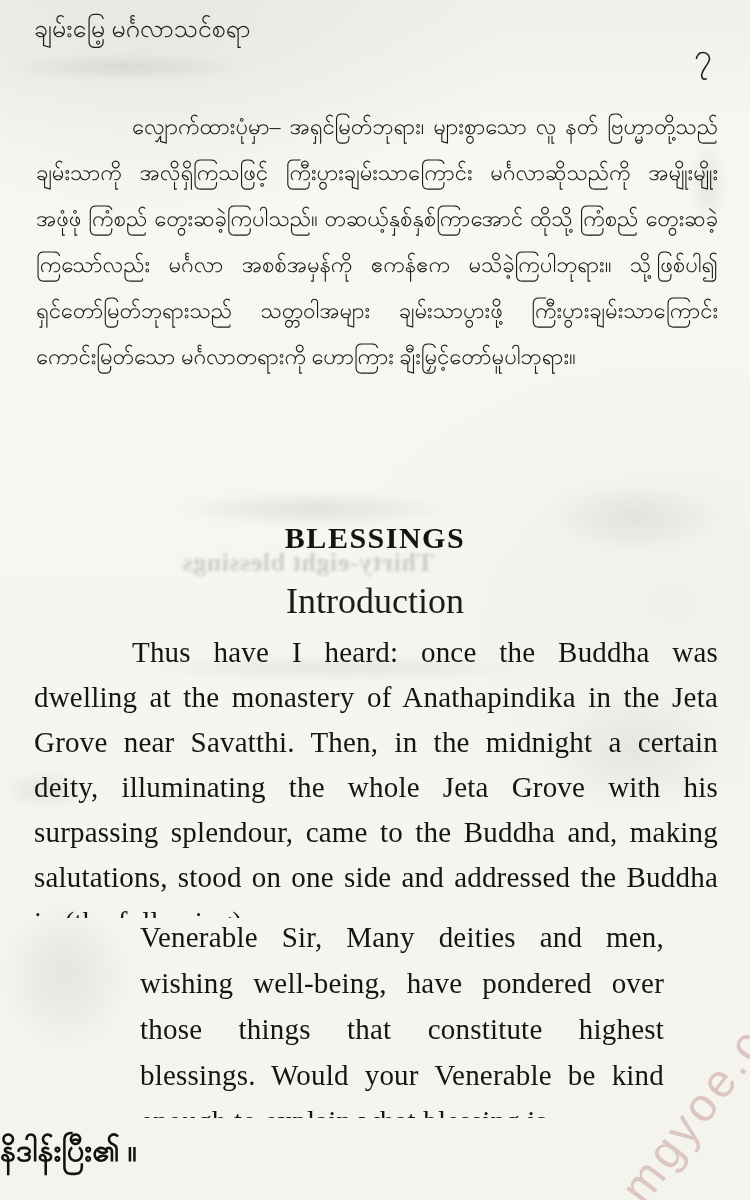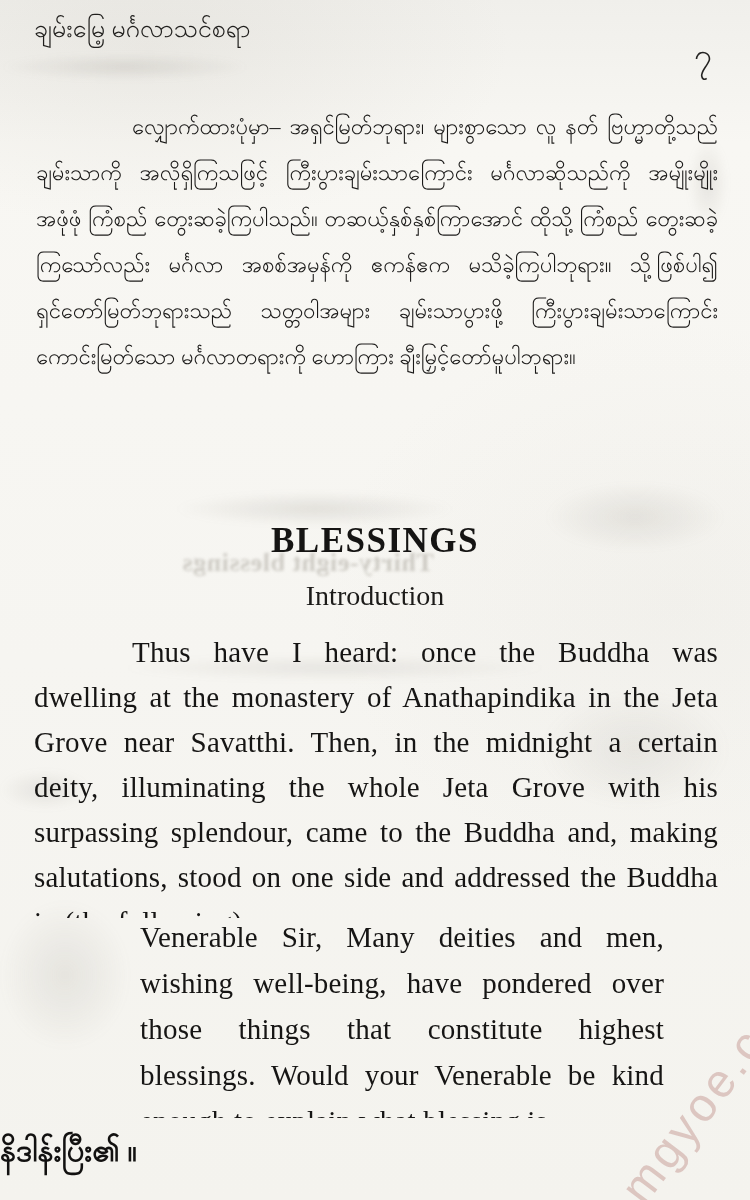--- a/index.html
+++ b/index.html
@@ -27,26 +27,26 @@
   .my-para{
     position:absolute;left:36px;top:104px;width:682px;height:380px;
     overflow:hidden;
     font-size:22px;line-height:46px;
     text-align:justify;text-indent:96px;
     color:#191817;
   }
   
   .sec-title{
     position:absolute;left:0;top:521px;width:750px;
-    text-align:center;font-weight:bold;font-size:35px;letter-spacing:1.5px;
+    text-align:center;font-weight:bold;font-size:30px;letter-spacing:1.5px;
     color:#151413;
   }
   .sec-sub{
     position:absolute;left:0;top:580px;width:750px;
-    text-align:center;font-size:28px;color:#1c1b19;
+    text-align:center;font-size:36px;color:#1c1b19;
   }
   
   .en-para{
     position:absolute;left:34px;top:630px;width:684px;height:288px;
     overflow:hidden;
     font-size:29px;line-height:45px;
     text-align:justify;text-indent:98px;
     color:#161514;
     letter-spacing:.2px;
   }

